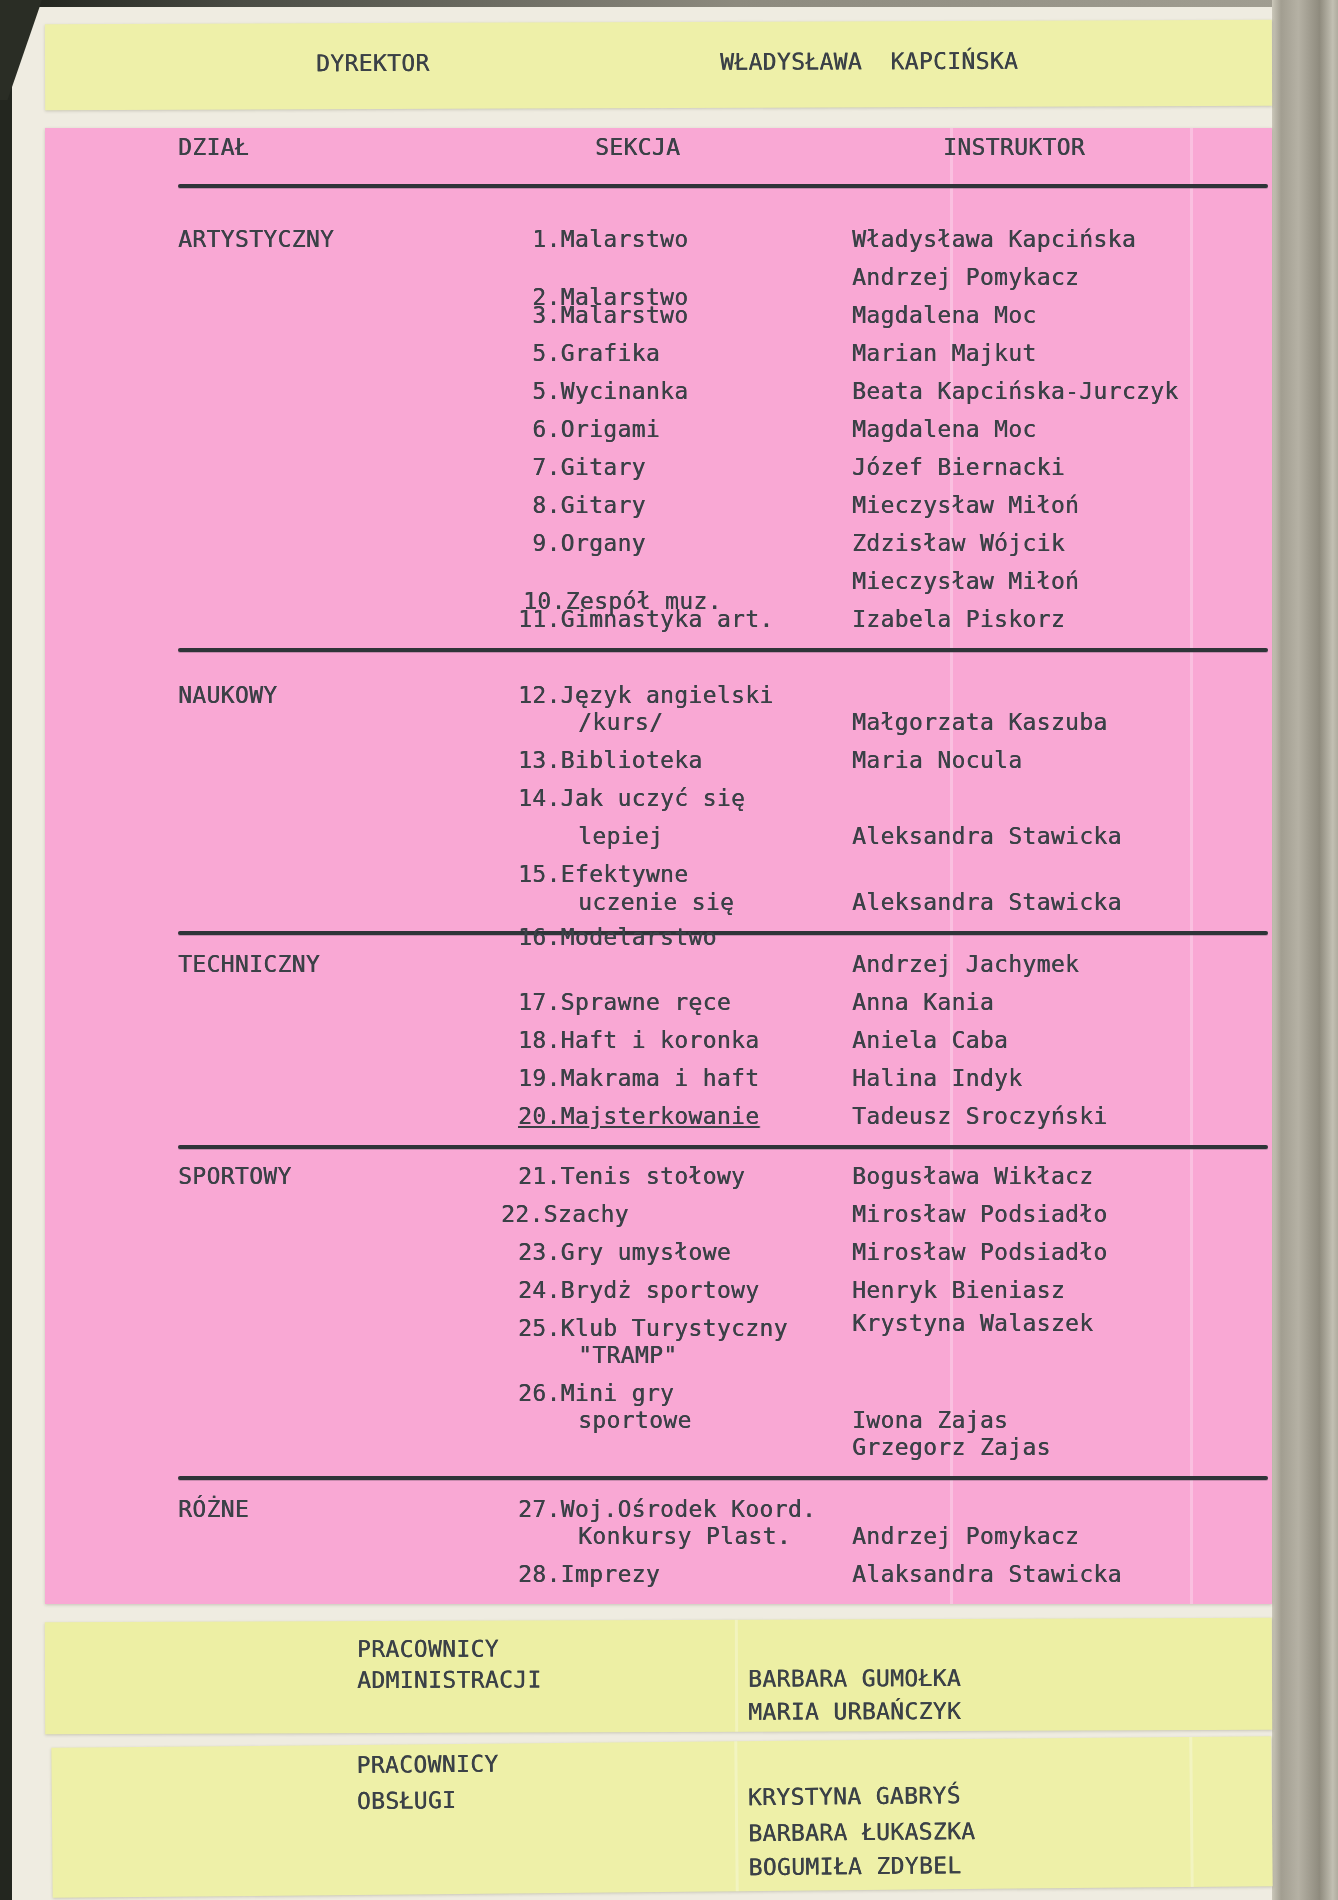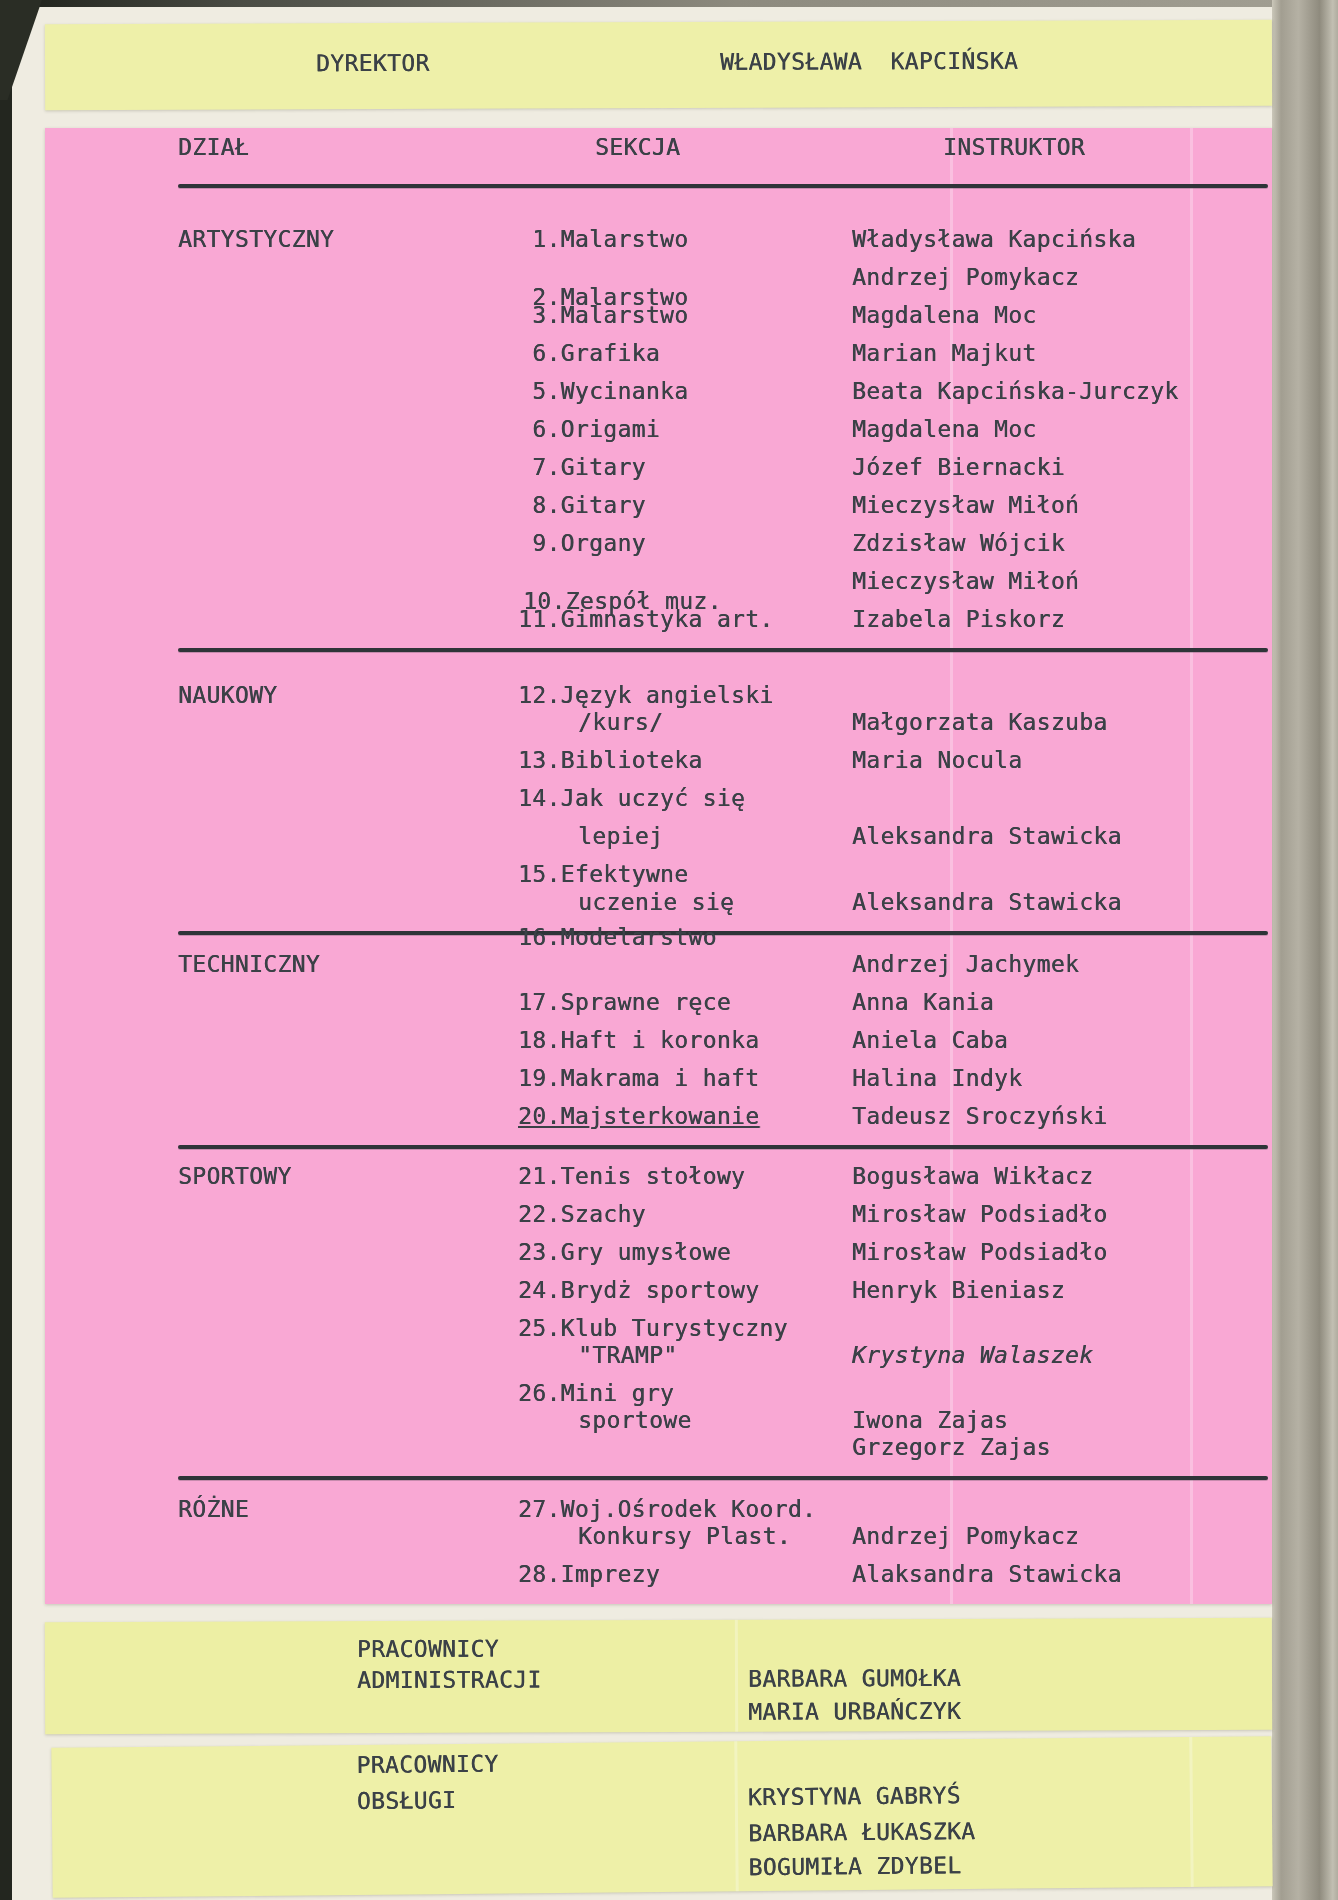--- a/index.html
+++ b/index.html
@@ -53,21 +53,21 @@
   <div class="line" style="left:898px;top:8px">INSTRUKTOR</div>
   <div class="rule" style="left:133px;top:56px;width:1090px"></div>
   <div id="table-lines">
       <div class="line" style="left: 133px; top: 100px;">ARTYSTYCZNY</div>
       <div class="line" style="left: 473px; top: 100px;"> 1.Malarstwo</div>
       <div class="line" style="left: 807px; top: 100px;">Władysława Kapcińska</div>
       <div class="line" style="left: 473px; top: 138px; margin-top: 20px;"> 2.Malarstwo</div>
       <div class="line" style="left: 807px; top: 138px;">Andrzej Pomykacz</div>
       <div class="line" style="left: 473px; top: 176px;"> 3.Malarstwo</div>
       <div class="line" style="left: 807px; top: 176px;">Magdalena Moc</div>
-      <div class="line" style="left: 473px; top: 214px;"> 6.Grafika</div>
+      <div class="line" style="left: 473px; top: 214px;"> 5.Grafika</div>
       <div class="line" style="left: 807px; top: 214px;">Marian Majkut</div>
       <div class="line" style="left: 473px; top: 252px;"> 5.Wycinanka</div>
       <div class="line" style="left: 807px; top: 252px;">Beata Kapcińska-Jurczyk</div>
       <div class="line" style="left: 473px; top: 290px;"> 6.Origami</div>
       <div class="line" style="left: 807px; top: 290px;">Magdalena Moc</div>
       <div class="line" style="left: 473px; top: 328px;"> 7.Gitary</div>
       <div class="line" style="left: 807px; top: 328px;">Józef Biernacki</div>
       <div class="line" style="left: 473px; top: 366px;"> 8.Gitary</div>
       <div class="line" style="left: 807px; top: 366px;">Mieczysław Miłoń</div>
       <div class="line" style="left: 473px; top: 404px;"> 9.Organy</div>
@@ -98,29 +98,29 @@
       <div class="line" style="left: 473px; top: 901px;">18.Haft i koronka</div>
       <div class="line" style="left: 807px; top: 901px;">Aniela Caba</div>
       <div class="line" style="left: 473px; top: 939px;">19.Makrama i haft</div>
       <div class="line" style="left: 807px; top: 939px;">Halina Indyk</div>
       <div class="line" style="left: 473px; top: 977px; text-decoration: underline;">20.Majsterkowanie</div>
       <div class="line" style="left: 807px; top: 977px;">Tadeusz Sroczyński</div>
       <div class="rule" style="left: 133px; top: 1017px; width: 1090px;"></div>
       <div class="line" style="left: 133px; top: 1037px;">SPORTOWY</div>
       <div class="line" style="left: 473px; top: 1037px;">21.Tenis stołowy</div>
       <div class="line" style="left: 807px; top: 1037px;">Bogusława Wikłacz</div>
-      <div class="line" style="left: 473px; top: 1075px;">22.Szachy</div>
+      <div class="line" style="left: 456px; top: 1075px;">22.Szachy</div>
       <div class="line" style="left: 807px; top: 1075px;">Mirosław Podsiadło</div>
       <div class="line" style="left: 473px; top: 1113px;">23.Gry umysłowe</div>
       <div class="line" style="left: 807px; top: 1113px;">Mirosław Podsiadło</div>
       <div class="line" style="left: 473px; top: 1151px;">24.Brydż sportowy</div>
       <div class="line" style="left: 807px; top: 1151px;">Henryk Bieniasz</div>
       <div class="line" style="left: 473px; top: 1189px;">25.Klub Turystyczny</div>
       <div class="line" style="left: 533px; top: 1216px;">"TRAMP"</div>
-      <div class="line" style="left: 807px; top: 1216px; font-style: italic;">Krystyna Walaszek</div>
+      <div class="line" style="left: 807px; top: 1184px;">Krystyna Walaszek</div>
       <div class="line" style="left: 473px; top: 1254px;">26.Mini gry</div>
       <div class="line" style="left: 533px; top: 1281px;">sportowe</div>
       <div class="line" style="left: 807px; top: 1281px;">Iwona Zajas</div>
       <div class="line" style="left: 807px; top: 1308px;">Grzegorz Zajas</div>
       <div class="rule" style="left: 133px; top: 1348px; width: 1090px;"></div>
       <div class="line" style="left: 133px; top: 1370px;">RÓŻNE</div>
       <div class="line" style="left: 473px; top: 1370px;">27.Woj.Ośrodek Koord.</div>
       <div class="line" style="left: 533px; top: 1397px;">Konkursy Plast.</div>
       <div class="line" style="left: 807px; top: 1397px;">Andrzej Pomykacz</div>
       <div class="line" style="left: 473px; top: 1435px;">28.Imprezy</div>

